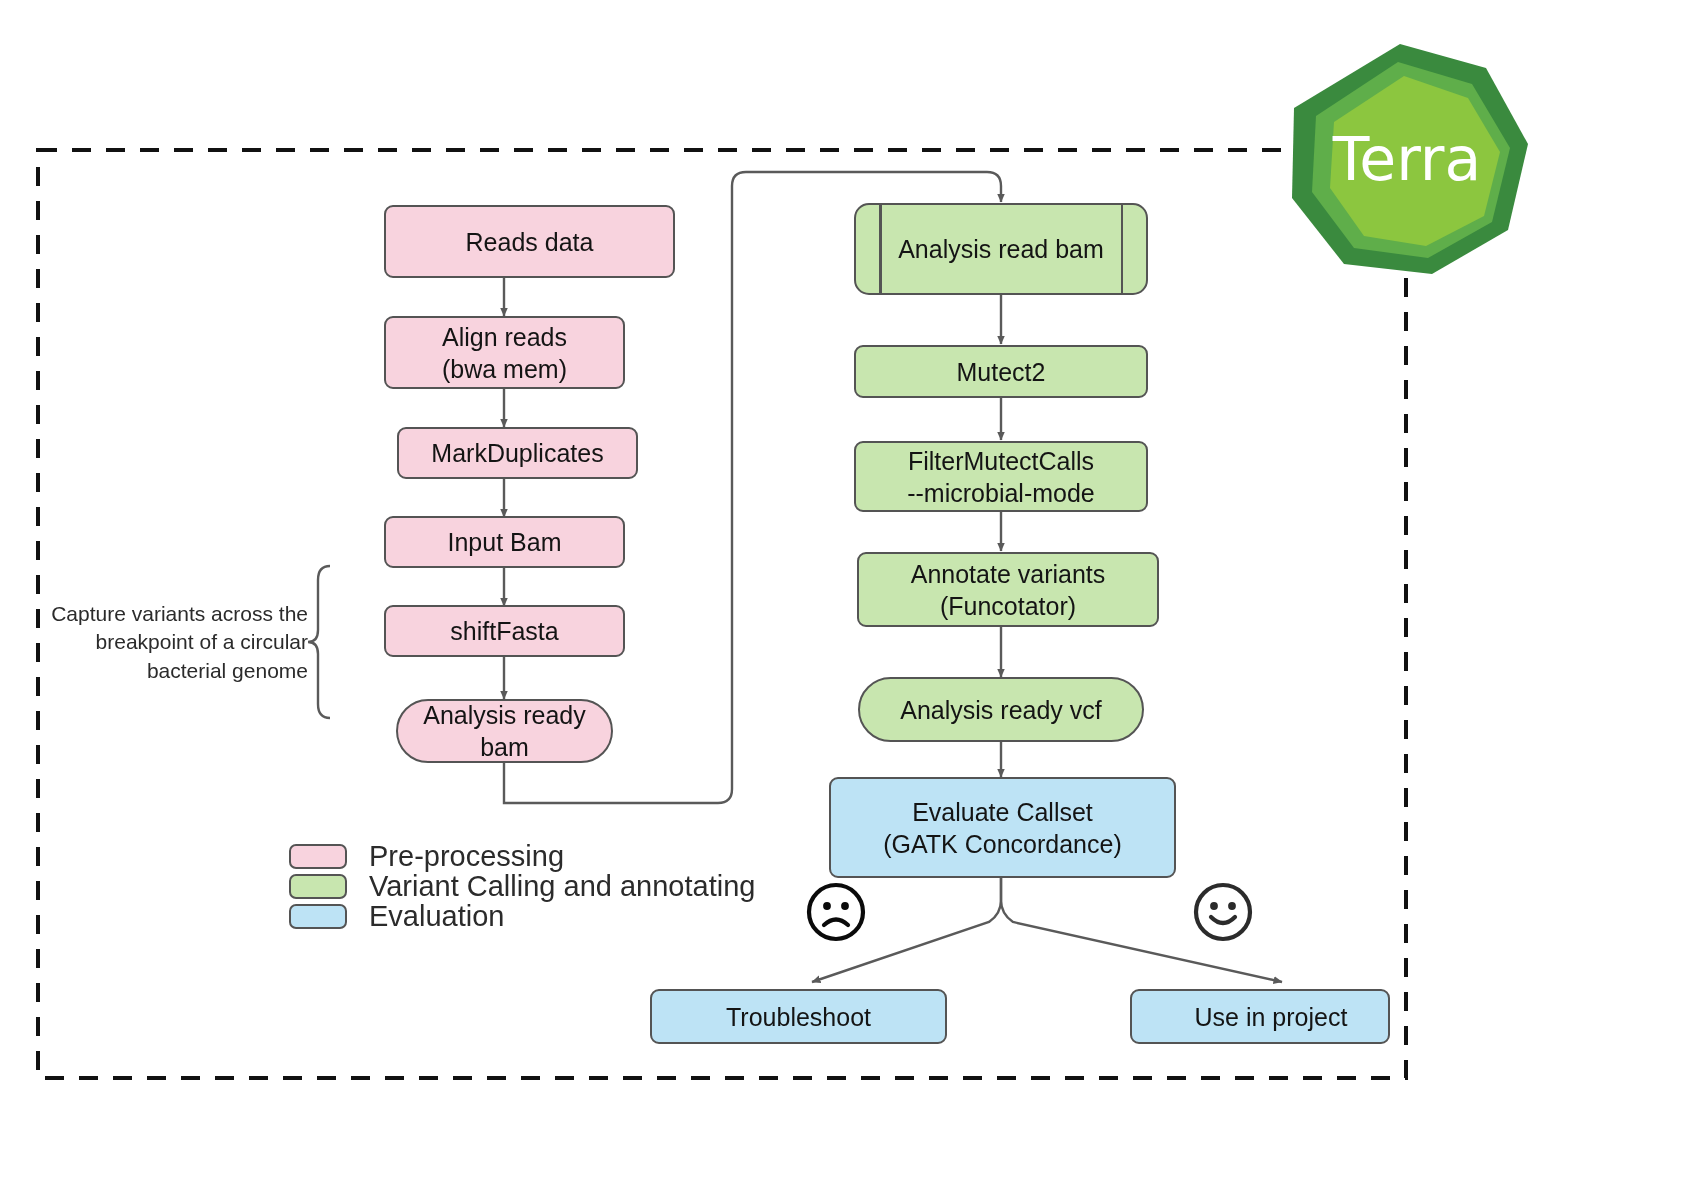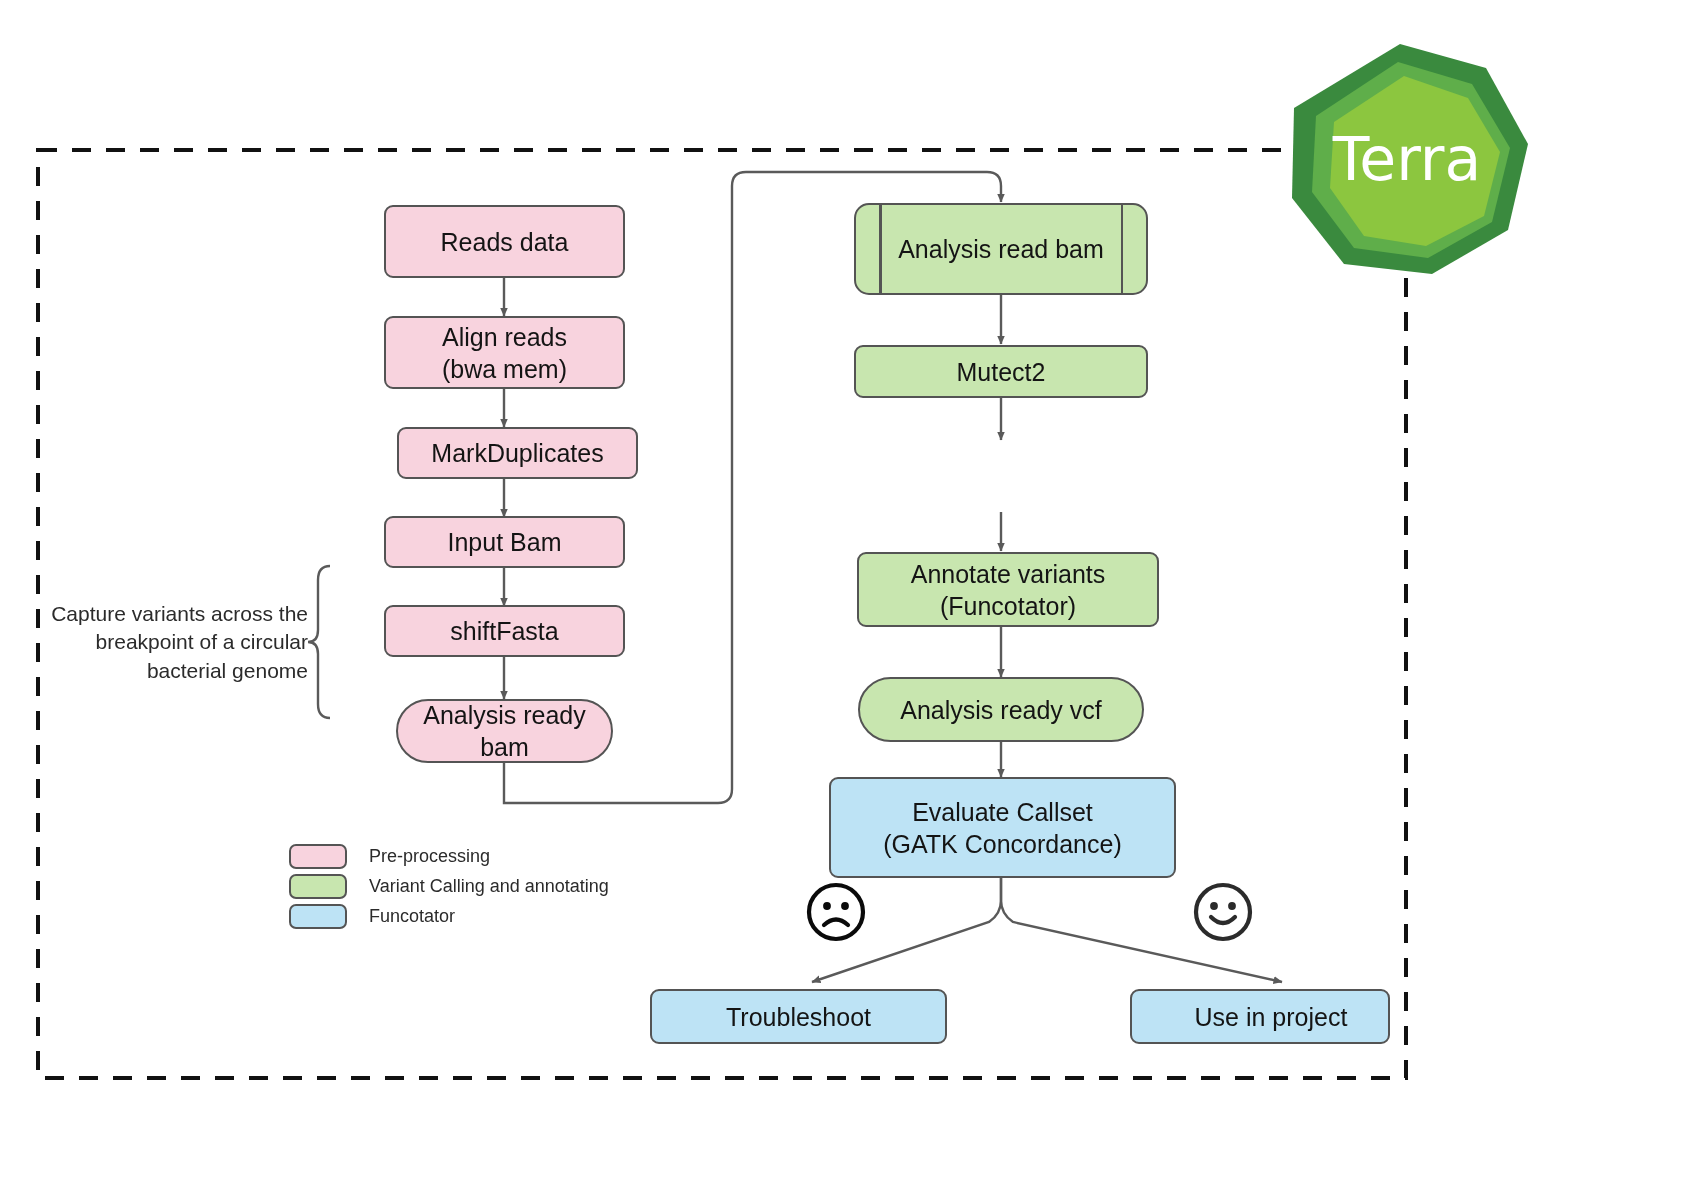--- a/index.html
+++ b/index.html
@@ -63,21 +63,21 @@
     margin-bottom: 1px;
   }
   .legend-swatch {
     width: 58px; height: 25px;
     border: 2.2px solid #545454;
     border-radius: 7px;
     margin-right: 22px;
     flex: 0 0 auto;
   }
   .legend-label {
-    font-size: 18px;
+    font-size: 29px;
     color: #2b2b2b;
     white-space: nowrap;
   }
   .terra {
     position: absolute;
     left: 1272px; top: 42px;
     width: 260px; height: 238px;
   }
   .terra-text {
     position: absolute;
@@ -137,41 +137,43 @@
     <div class="terra-text">Terra</div>
   </div>
 
   <div class="annot" style="left:40px; top:600px; width:268px;">Capture variants across the
 breakpoint of a circular
 bacterial genome</div>
   <svg class="layer" viewBox="0 0 1689 1202">
     <path d="M330,566 Q318,566 318,580 L318,630 Q318,642 308,642 Q318,642 318,654 L318,704 Q318,718 330,718" fill="none" stroke="#5a5a5a" stroke-width="2.4"></path>
   </svg>
 
-  <div class="node pink rbox" style="left:384px; top:205px; width:241px; height:73px;">Reads data</div>
+  <div class="node pink rbox" style="left:384px; top:205px; width:291px; height:73px;">Reads data</div>
 
   <div class="node pink rbox" style="left:384px; top:316px; width:241px; height:73px;">Align reads
 (bwa mem)</div>
 
   <div class="node pink rbox" style="left:397px; top:427px; width:241px; height:52px;">MarkDuplicates</div>
 
   <div class="node pink rbox" style="left:384px; top:516px; width:241px; height:52px;">Input Bam</div>
 
   <div class="node pink rbox" style="left:384px; top:605px; width:241px; height:52px;">shiftFasta</div>
 
   <div class="node pink pill" style="left:396px; top:699px; width:217px; height:64px;">Analysis ready bam</div>
 
   <div class="node green subproc" style="left:854px; top:203px; width:294px; height:92px; position:absolute;">
     <span class="bar l"></span>
     <span class="bar r"></span>
     <span>Analysis read bam</span>
   </div>
 
   <div class="node green rbox" style="left:854px; top:345px; width:294px; height:53px;">Mutect2</div>
 
+  <div class="node green rbox" style="left:854px; top:441px; width:294px; height:71px;">FilterMutectCalls
+--microbial-mode</div>
 
   <div class="node green rbox" style="left:857px; top:552px; width:302px; height:75px;">Annotate variants
 (Funcotator)</div>
 
   <div class="node green pill" style="left:858px; top:677px; width:286px; height:65px;">Analysis ready vcf</div>
 
   <div class="node blue rbox" style="left:829px; top:777px; width:347px; height:101px;">Evaluate Callset
 (GATK Concordance)</div>
 
   <div class="node blue rbox" style="left:650px; top:989px; width:297px; height:55px;">Troubleshoot</div>
@@ -200,17 +202,17 @@
     <div class="legend-row">
       <span class="legend-swatch" style="background:#f8d3de;"></span>
       <span class="legend-label">Pre-processing</span>
     </div>
     <div class="legend-row">
       <span class="legend-swatch" style="background:#c8e6af;"></span>
       <span class="legend-label">Variant Calling and annotating</span>
     </div>
     <div class="legend-row">
       <span class="legend-swatch" style="background:#bde3f5;"></span>
-      <span class="legend-label">Funcotator</span>
+      <span class="legend-label">Evaluation</span>
     </div>
   </div>
 
 </div>
 
 </body></html>

